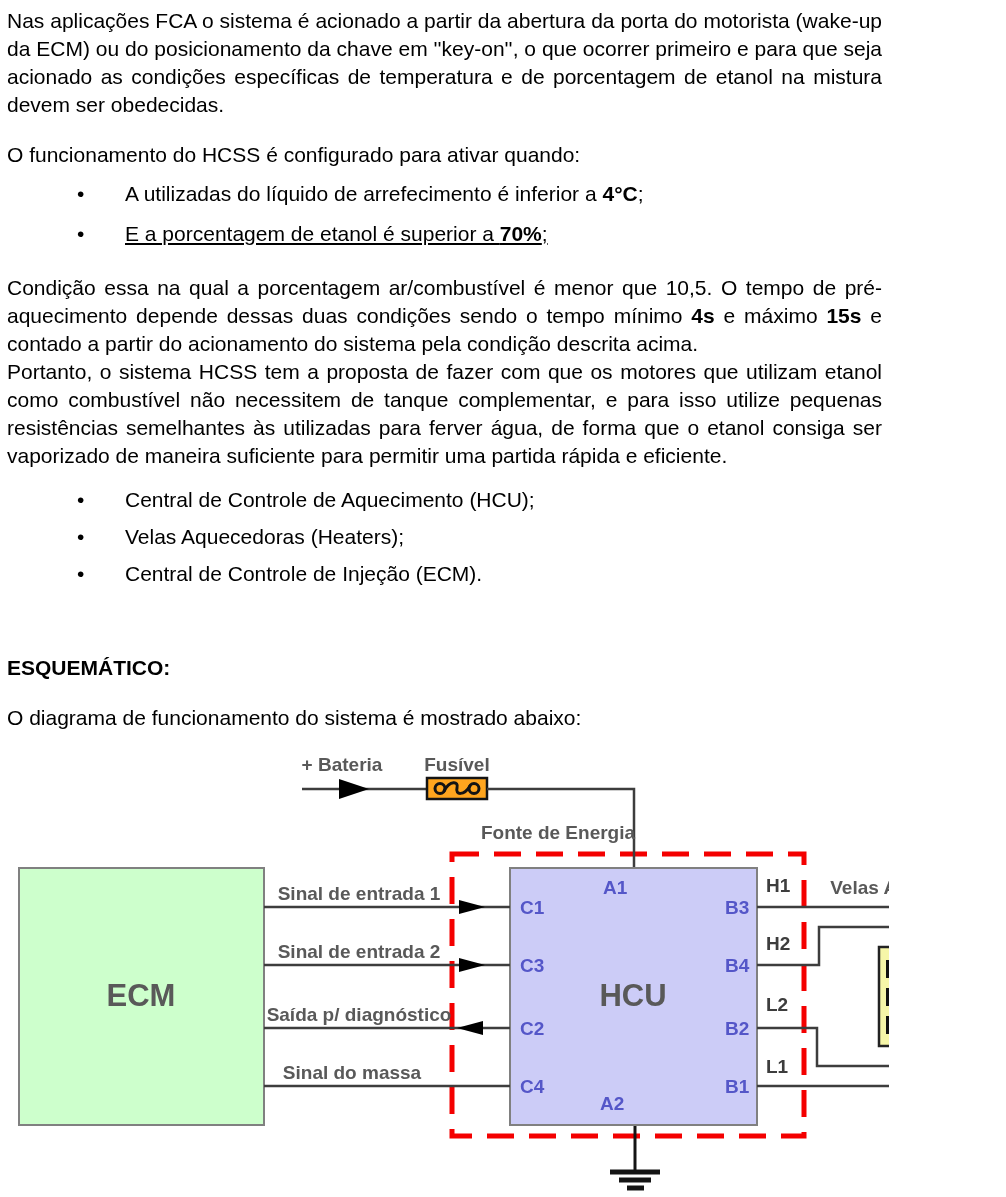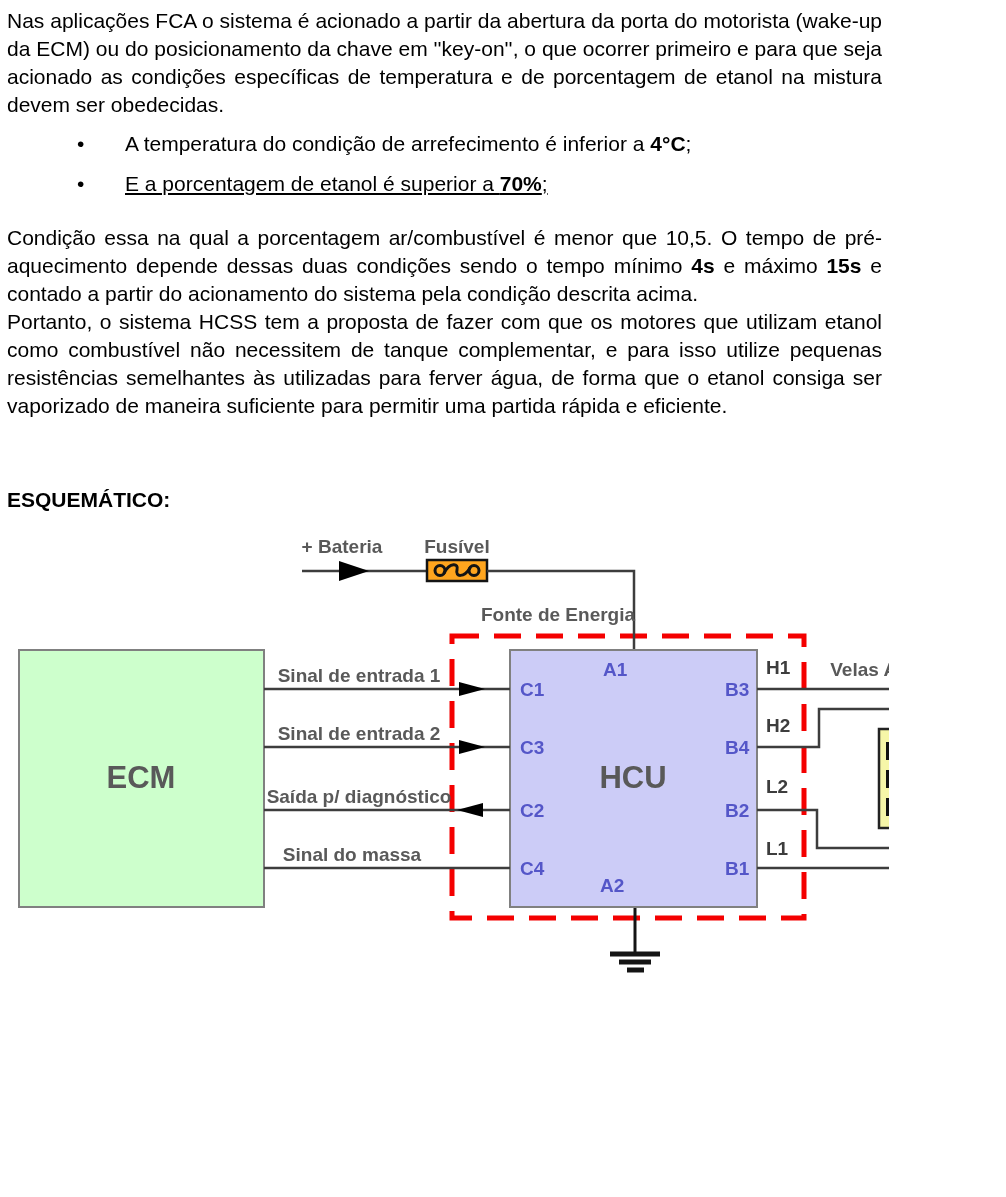--- a/index.html
+++ b/index.html
@@ -41,34 +41,41 @@
   .redline{stroke:var(--red);stroke-width:5;fill:none;stroke-dasharray:27 15;}
   .arrow{fill:#000;stroke:none;}
 </style>
 </head>
 <body>
 
 <div class="page">
 
   <p>Nas aplicações FCA o sistema é acionado a partir da abertura da porta do motorista (wake-up da ECM) ou do posicionamento da chave em ''key-on'', o que ocorrer primeiro e para que seja acionado as condições específicas de temperatura e de porcentagem de etanol na mistura devem ser obedecidas.</p>
 
+  <p class="mt-intro">O funcionamento do HCSS é configurado para ativar quando:</p>
 
   <ul class="cond">
-    <li><span>A temperatura do condição de arrefecimento é inferior a </span><b>4°C</b><span>;</span></li>
+    <li><span>A utilizadas do líquido de arrefecimento é inferior a </span><b>4°C</b><span>;</span></li>
     <li><span>E a porcentagem de etanol é superior a </span><b>70%</b><span>;</span></li>
   </ul>
 
   <p class="mt-block"><span>Condição essa na qual a porcentagem ar/combustível é menor que 10,5. O tempo de pré-aquecimento depende dessas duas condições sendo o tempo mínimo </span><b>4s</b><span> e máximo </span><b>15s</b><span> e contado a partir do acionamento do sistema pela condição descrita acima.</span></p>
 
   <p>Portanto, o sistema HCSS tem a proposta de fazer com que os motores que utilizam etanol como combustível não necessitem de tanque complementar, e para isso utilize pequenas resistências semelhantes às utilizadas para ferver água, de forma que o etanol consiga ser vaporizado de maneira suficiente para permitir uma partida rápida e eficiente.</p>
 
 
+  <ul class="comp">
+    <li>Central de Controle de Aquecimento (HCU);</li>
+    <li>Velas Aquecedoras (Heaters);</li>
+    <li>Central de Controle de Injeção (ECM).</li>
+  </ul>
 
   <p class="heading">ESQUEMÁTICO:</p>
 
+  <p class="mt-p6">O diagrama de funcionamento do sistema é mostrado abaixo:</p>
 
   <svg width="1006" height="455" viewBox="0 0 1006 455">
 
     <rect class="redline" x="445" y="106" width="352" height="282"></rect>
 
     <path class="wire" d="M295,41 H420"></path>
     <polygon class="arrow" points="332,31 362,41 332,51"></polygon>
     <rect x="420" y="30" width="60" height="21" fill="var(--fuse)" stroke="#141414" stroke-width="2.5"></rect>
     <g stroke="#141414" fill="none" stroke-width="3" stroke-linecap="round">
       <circle cx="433" cy="40.5" r="5"></circle>

